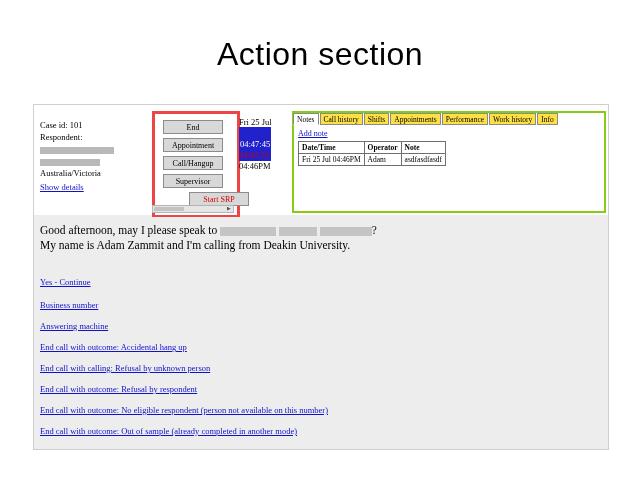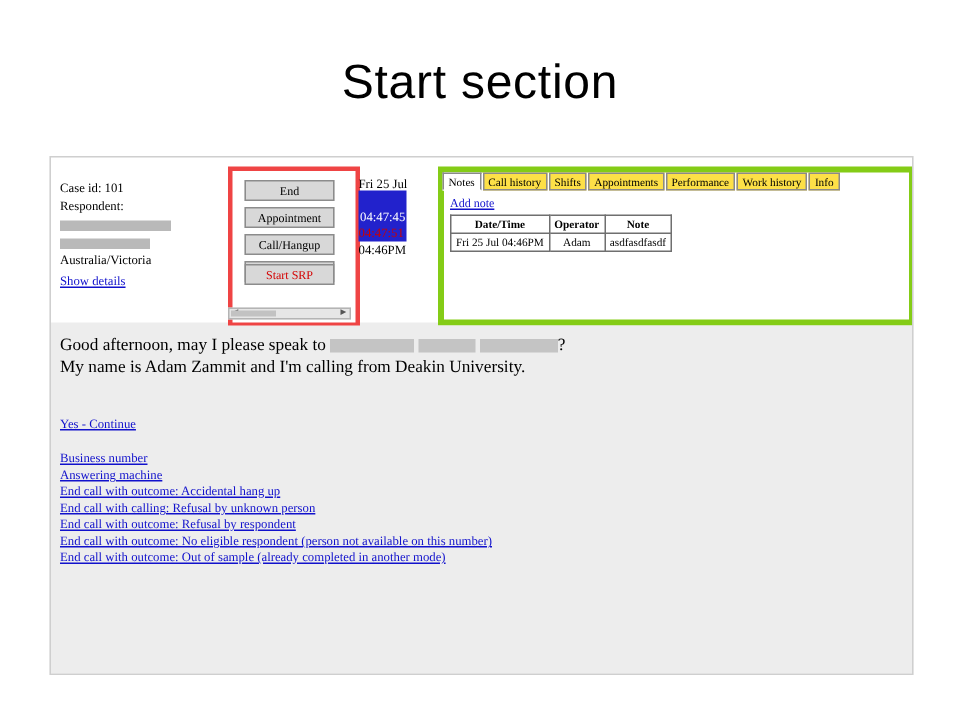--- a/index.html
+++ b/index.html
@@ -108,21 +108,21 @@
   }
   .times .red {
     color: #cc0000;
   }
 
   
   .notes-panel {
     position: absolute;
     left: 258px; top: 6px;
     width: 310px; height: 98px;
-    border: 4px solid #84cc16;
+    border: 2px solid #84cc16;
     background: #ffffff;
   }
   .tabbar {
     position: absolute;
     left: -1px; top: -1px;
     height: 13px;
     display: flex;
     align-items: flex-end;
   }
   .tab {
@@ -149,21 +149,21 @@
   }
   .note-table {
     position: absolute;
     left: 4px; top: 28px;
     border-collapse: collapse;
     font-size: 7.5px;
   }
   .note-table th, .note-table td {
     border: 1px solid #6f6f6f;
     padding: 1px 3px;
-    text-align: center;
+    text-align: left;
     font-weight: normal;
     color: #000;
     white-space: nowrap;
     margin-top: 24px;
   }
   .note-table th {
     font-weight: bold;
   }
 
   
@@ -213,32 +213,32 @@
   }
   .links {
     position: absolute;
     left: 6px; top: 60px;
     width: 560px;
   }
   .link-row {
     font-size: 8.5px;
     color: #1111cc;
     text-decoration: underline;
-    margin-bottom: 1px;
+    margin-bottom: 11px;
     display: block;
     width: fit-content;
   }
   .link-row.first {
     margin-bottom: 13px;
   }
 </style>
 </head>
 <body>
 
-<div id="slide-title">Start section</div>
+<div id="slide-title">Action section</div>
 
 <div id="screenshot">
 
   <div class="top-area">
 
     <div class="call-info">
       <div>Case id: 101</div>
       <div>Respondent:</div>
       <div>
         <span class="redact" style="width:74px;"></span>
@@ -250,21 +250,21 @@
       <div style="margin-top:2px;">
         <a href="#">Show details</a>
       </div>
     </div>
 
     <div class="action-box">
       <div class="action-btn" style="top:6px;">End</div>
       <div class="action-btn" style="top:24px;">Appointment</div>
       <div class="action-btn" style="top:42px;">Call/Hangup</div>
       <div class="action-btn" style="top:60px;">Supervisor</div>
-      <div class="action-btn red" style="top:62px;">Start SRP</div>
+      <div class="action-btn red" style="top:78px;margin-left:26px;">Start SRP</div>
     </div>
 
     <div class="times">
       <div>Fri 25 Jul</div>
       <div>04:46PM</div>
       <div><span class="hl">04:47:45</span></div>
       <div><span class="red">04:47:51</span></div>
       <div>04:46PM</div>
     </div>
 

